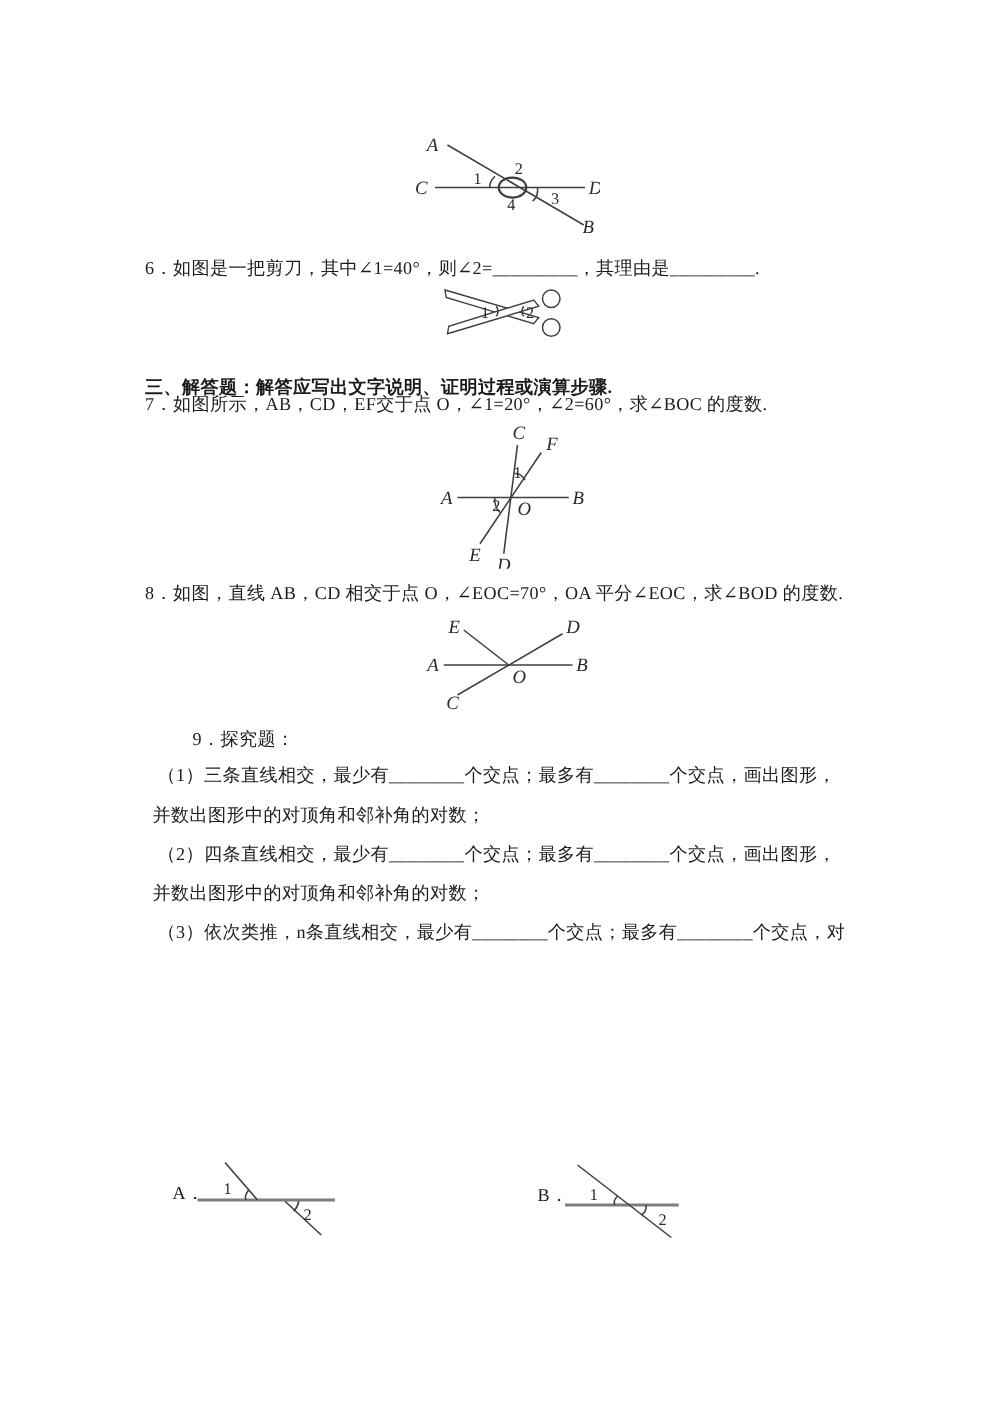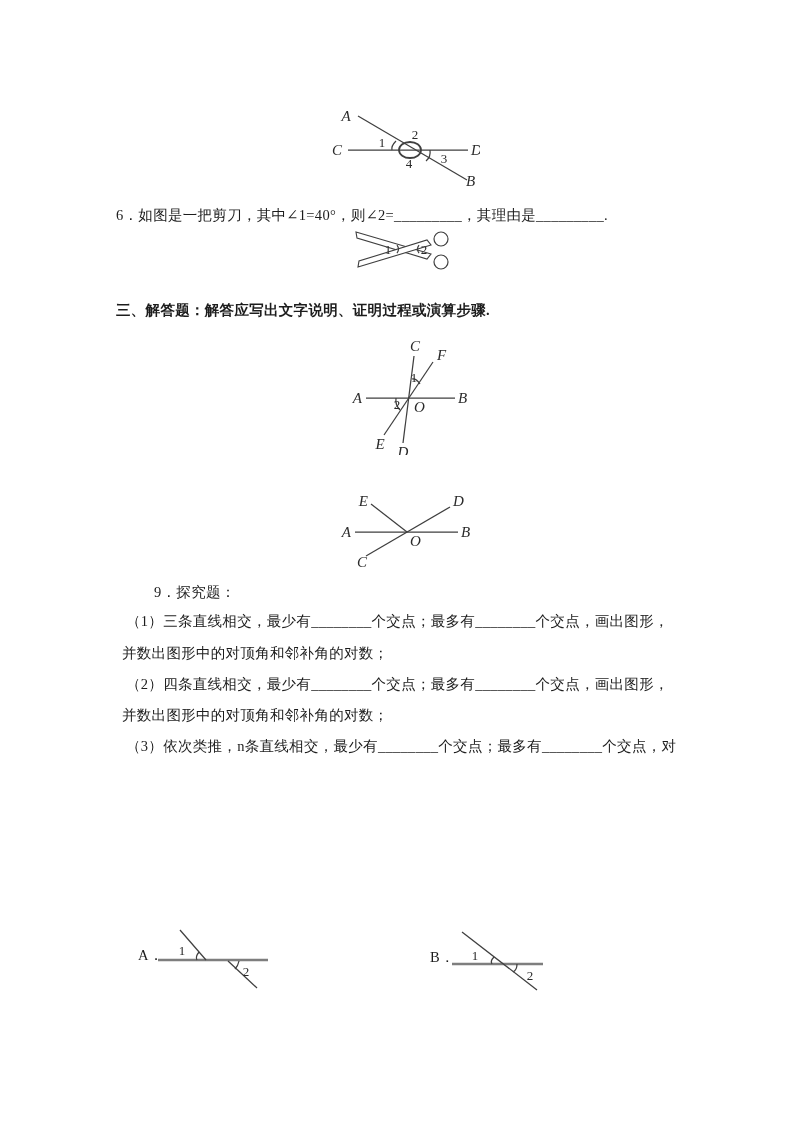--- a/index.html
+++ b/index.html
@@ -51,38 +51,40 @@
     <circle cx="441" cy="239" r="7" fill="#ffffff" stroke="#3f3f3f" stroke-width="1.2"></circle>
     <circle cx="441" cy="262" r="7" fill="#ffffff" stroke="#3f3f3f" stroke-width="1.2"></circle>
     <path class="stroke" d="M 397 245 Q 400 249 397 253"></path>
     <path class="stroke" d="M 419 245 Q 416 249 419 253"></path>
     <text class="num" x="388" y="254" text-anchor="middle">1</text>
     <text class="num" x="424" y="254" text-anchor="middle">2</text>
   </svg>
 
   <div class="tline" style="left:116px; top:282px;margin-top:20px;"><span class="hd-b">三、解答题：</span><span class="hd-b">解答应写出文字说明、证明过程或演算步骤.</span></div>
 
+  <div class="tline" style="left:116px; top:316px;">7．如图所示，AB，CD，EF交于点 O，∠1=20°，∠2=60°，求∠BOC 的度数.</div>
 
   <svg class="fig" style="left:340px; top:335px;" width="135" height="120" viewBox="340 335 135 120">
     <line class="stroke" x1="366" y1="398" x2="455" y2="398"></line>
     <line class="stroke" x1="414" y1="356" x2="403" y2="443"></line>
     <line class="stroke" x1="384" y1="435" x2="433" y2="362"></line>
     <path class="stroke" d="M 412 379 Q 416 378 420 384"></path>
     <path class="stroke" d="M 396 398 Q 395 405 400 410"></path>
     <text class="lbl" x="362" y="403" text-anchor="end">A</text>
     <text class="lbl" x="458" y="403" text-anchor="start">B</text>
     <text class="lbl" x="415" y="351" text-anchor="middle">C</text>
     <text class="lbl" x="403" y="457" text-anchor="middle">D</text>
     <text class="lbl" x="380" y="449" text-anchor="middle">E</text>
     <text class="lbl" x="437" y="360" text-anchor="start">F</text>
     <text class="lbl" x="414" y="412" text-anchor="start">O</text>
     <text class="num" x="414" y="382" text-anchor="middle">1</text>
     <text class="num" x="397" y="409" text-anchor="middle">2</text>
   </svg>
 
+  <div class="tline" style="left:116px; top:467px;">8．如图，直线 AB，CD 相交于点 O，∠EOC=70°，OA 平分∠EOC，求∠BOD 的度数.</div>
 
   <svg class="fig" style="left:335px; top:490px;" width="140" height="85" viewBox="335 490 140 85">
     <line class="stroke" x1="355" y1="532" x2="458" y2="532"></line>
     <line class="stroke" x1="366" y1="556" x2="450" y2="507"></line>
     <line class="stroke" x1="407" y1="532" x2="371" y2="504"></line>
     <text class="lbl" x="351" y="537" text-anchor="end">A</text>
     <text class="lbl" x="461" y="537" text-anchor="start">B</text>
     <text class="lbl" x="362" y="567" text-anchor="middle">C</text>
     <text class="lbl" x="453" y="506" text-anchor="start">D</text>
     <text class="lbl" x="368" y="506" text-anchor="end">E</text>

